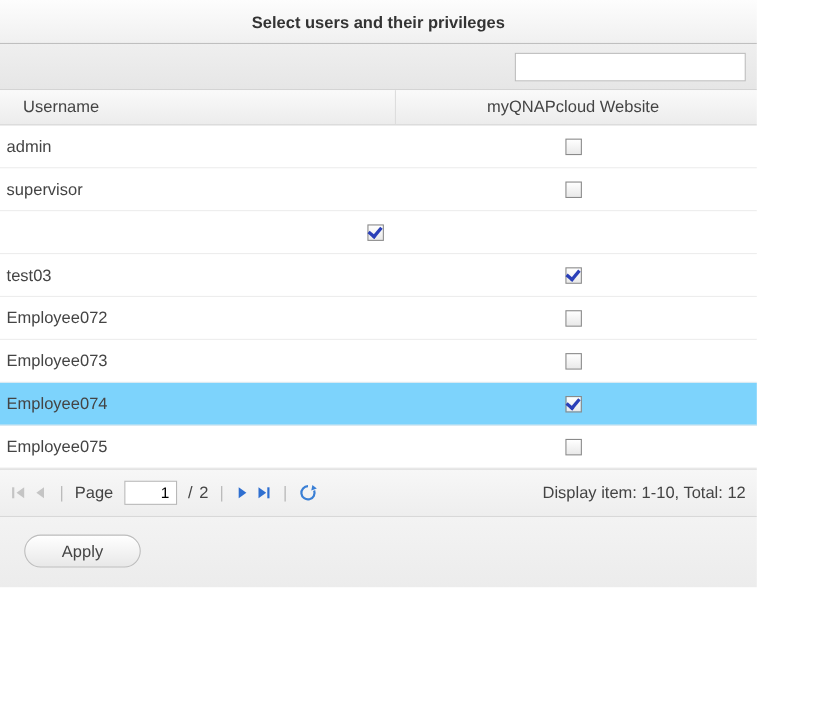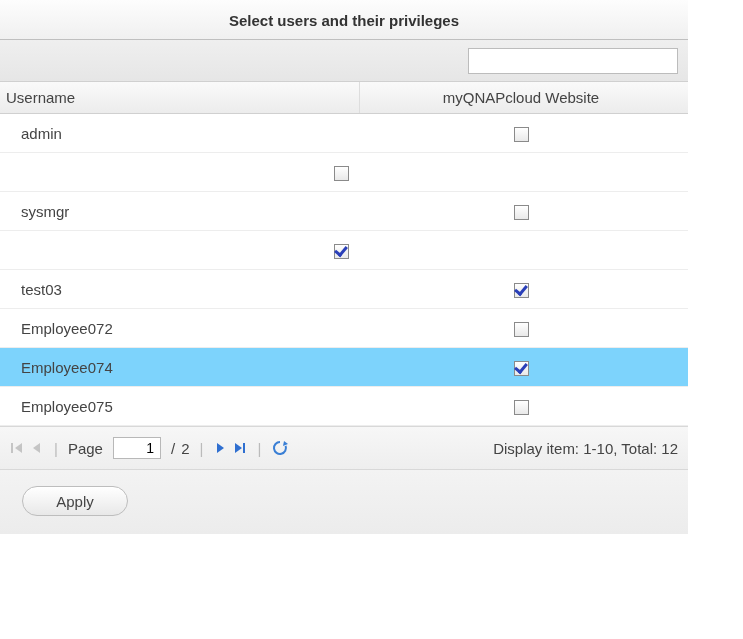--- a/index.html
+++ b/index.html
@@ -43,37 +43,37 @@
   }
   .header-row {
     display: flex;
     background: linear-gradient(to bottom, #fafafa, #ececec);
     border-bottom: 1px solid #d0d0d0;
     height: 32px;
     align-items: center;
     font-size: 15px;
     color: #444;
   }
-  .col-user { flex: 0 0 360px; padding-left: 6px; }
+  .col-user { flex: 0 0 360px; padding-left: 21px; }
   .col-priv { flex: 1; text-align: center; padding-right: 6px; }
   .header-row .col-user { border-right: 1px solid #ddd; height: 100%; display: flex; align-items: center; }
   .header-row .col-priv { height: 100%; display: flex; align-items: center; justify-content: center; }
   .rows {}
   .row {
     display: flex;
     height: 39px;
     align-items: center;
     border-bottom: 1px solid #ededed;
     font-size: 15px;
     color: #444;
   }
   .row.selected {
     background: #7dd3fc;
   }
-  .row .col-user { padding-left: 21px; }
+  .row .col-user { padding-left: 6px; }
   .row .col-priv { text-align: center; }
   .chk {
     display: inline-block;
     width: 15px; height: 15px;
     border: 1px solid #8a8a8a;
     background: linear-gradient(to bottom, #fff, #e9e9e9);
     position: relative;
     vertical-align: middle;
     cursor: pointer;
   }
@@ -159,35 +159,36 @@
       <span>myQNAPcloud Website</span>
     </div>
   </div>
 
   <div class="rows" id="rows">
       <div class="row">
         <div class="col-user"><span>admin</span></div>
         <div class="col-priv"><span class="chk"></span></div>
       </div>
       <div class="row">
-        <div class="col-priv"><span class="chk"></span></div>
-      </div>
-      <div class="row">
-        <div class="col-user"><span>sysmgr</span></div>
+        <div class="col-user"><span>supervisor</span></div>
         <div class="col-priv"><span class="chk"></span></div>
       </div>
       <div class="row">
         <div class="col-priv"><span class="chk checked"></span></div>
       </div>
       <div class="row">
         <div class="col-user"><span>test03</span></div>
         <div class="col-priv"><span class="chk checked"></span></div>
       </div>
       <div class="row">
         <div class="col-user"><span>Employee072</span></div>
+        <div class="col-priv"><span class="chk"></span></div>
+      </div>
+      <div class="row">
+        <div class="col-user"><span>Employee073</span></div>
         <div class="col-priv"><span class="chk"></span></div>
       </div>
       <div class="row selected">
         <div class="col-user"><span>Employee074</span></div>
         <div class="col-priv"><span class="chk checked"></span></div>
       </div>
       <div class="row">
         <div class="col-user"><span>Employee075</span></div>
         <div class="col-priv"><span class="chk"></span></div>
       </div>

